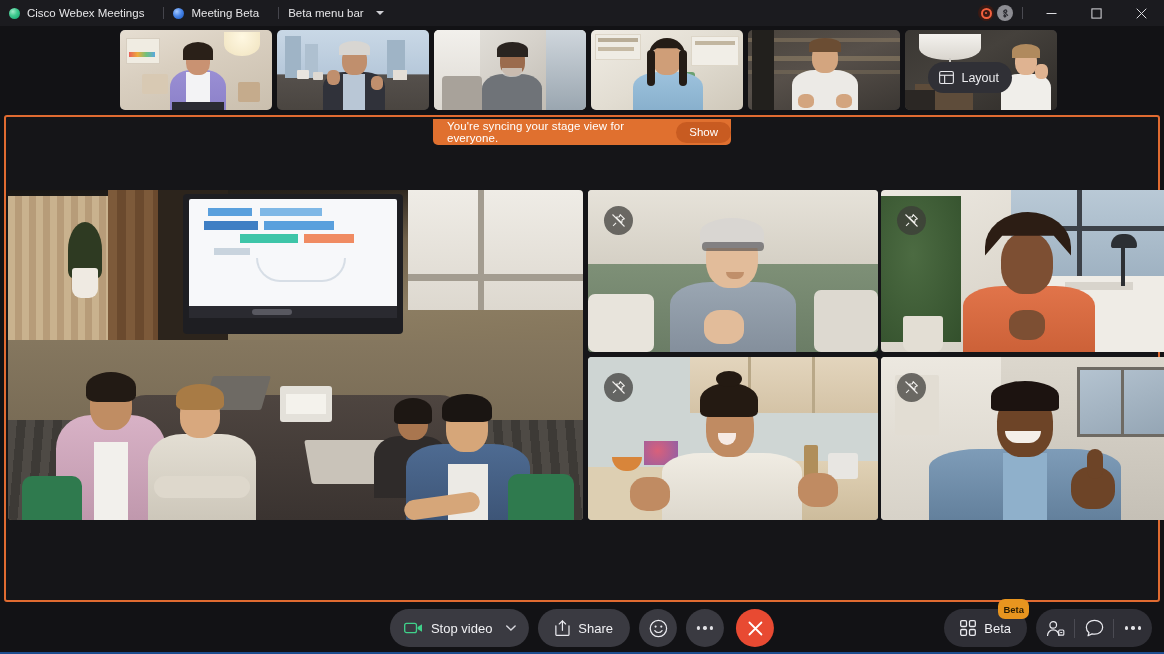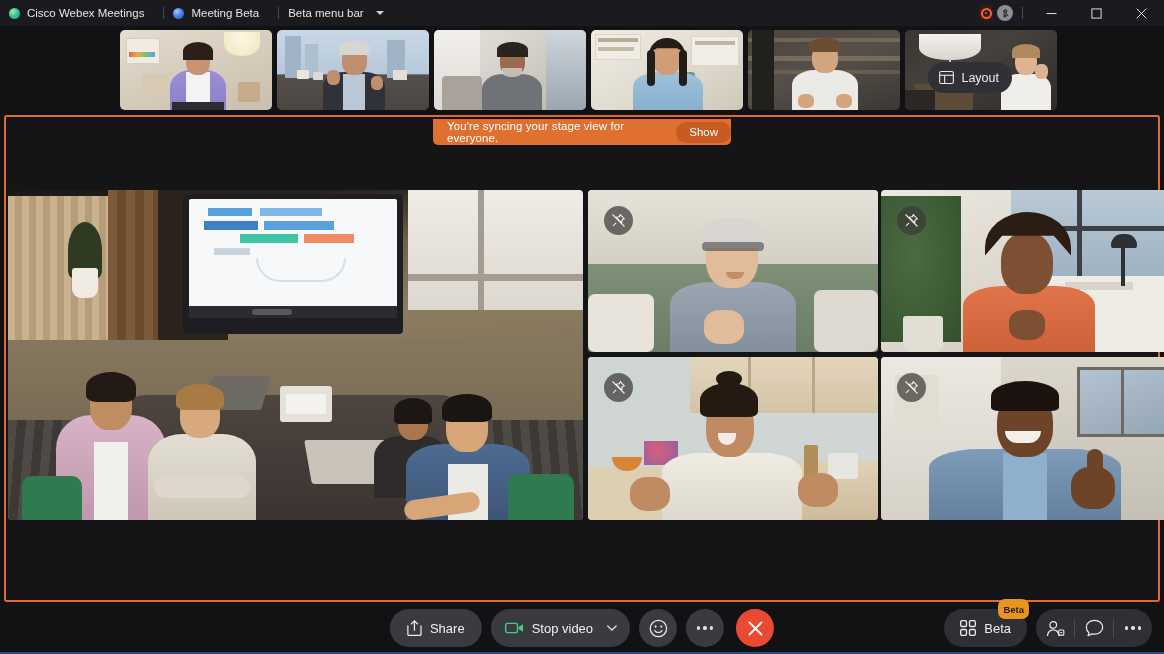--- a/index.html
+++ b/index.html
@@ -472,46 +472,46 @@
       </div>
     </div>
   </div>
 
   <div class="bottombar">
 
 
     <div class="bb-center">
 
 
-      <div class="pill nocaret">
-        <span class="main">
-          <svg width="15" height="16" viewBox="0 0 16 17">
-            <path d="M1 6.2 L1 15.4 a1 1 0 0 0 1 1 L14 16.4 a1 1 0 0 0 1-1 L15 6.2" fill="none" stroke="#eaeaef" stroke-width="1.3" stroke-linecap="round"></path>
-            <line x1="8" y1="1" x2="8" y2="11" stroke="#eaeaef" stroke-width="1.3" stroke-linecap="round"></line>
-            <path d="M4.6 4.2 L8 0.9 L11.4 4.2" fill="none" stroke="#eaeaef" stroke-width="1.3" stroke-linecap="round" stroke-linejoin="round"></path>
-          </svg>
-          <span>Share</span>
-        </span>
-      </div>
-
       <div class="pill">
         <span class="main">
           <svg width="19" height="14" viewBox="0 0 20 14">
             <rect x="0.8" y="2.2" width="12.4" height="9.6" rx="2" fill="none" stroke="#3fd18a" stroke-width="1.4"></rect>
             <path d="M14.4 6 L19 3 L19 11 L14.4 8 Z" fill="#3fd18a"></path>
           </svg>
           <span>Stop video</span>
         </span>
         <span class="caret">
           <svg width="10" height="6" viewBox="0 0 10 6">
             <path d="M0.8 0.9 L5 5 L9.2 0.9" fill="none" stroke="#d8d8de" stroke-width="1.4" stroke-linecap="round"></path>
           </svg>
         </span>
       </div>
 
+      <div class="pill nocaret">
+        <span class="main">
+          <svg width="15" height="16" viewBox="0 0 16 17">
+            <path d="M1 6.2 L1 15.4 a1 1 0 0 0 1 1 L14 16.4 a1 1 0 0 0 1-1 L15 6.2" fill="none" stroke="#eaeaef" stroke-width="1.3" stroke-linecap="round"></path>
+            <line x1="8" y1="1" x2="8" y2="11" stroke="#eaeaef" stroke-width="1.3" stroke-linecap="round"></line>
+            <path d="M4.6 4.2 L8 0.9 L11.4 4.2" fill="none" stroke="#eaeaef" stroke-width="1.3" stroke-linecap="round" stroke-linejoin="round"></path>
+          </svg>
+          <span>Share</span>
+        </span>
+      </div>
+
       <div class="round">
         <svg width="19" height="19" viewBox="0 0 20 20">
           <circle cx="10" cy="10" r="8.6" fill="none" stroke="#eaeaef" stroke-width="1.3"></circle>
           <circle cx="7" cy="8" r="1.15" fill="#eaeaef"></circle>
           <circle cx="13" cy="8" r="1.15" fill="#eaeaef"></circle>
           <path d="M6.2 12.2 a4.6 4.6 0 0 0 7.6 0" fill="none" stroke="#eaeaef" stroke-width="1.3" stroke-linecap="round"></path>
         </svg>
       </div>
 
       <div class="round">

